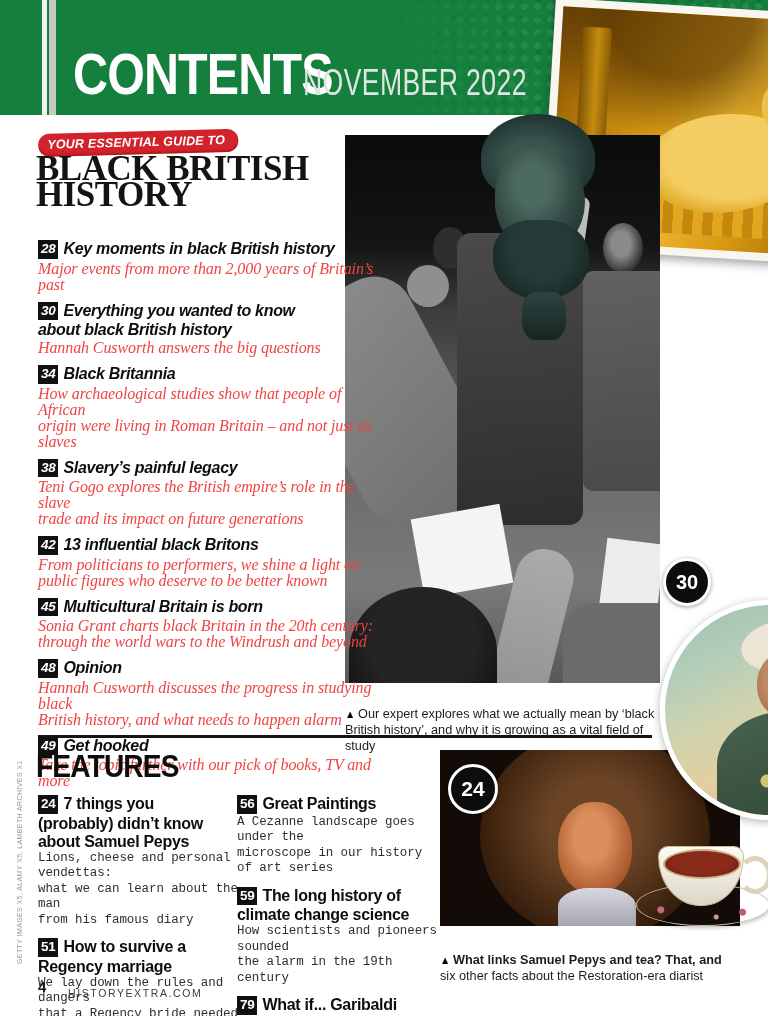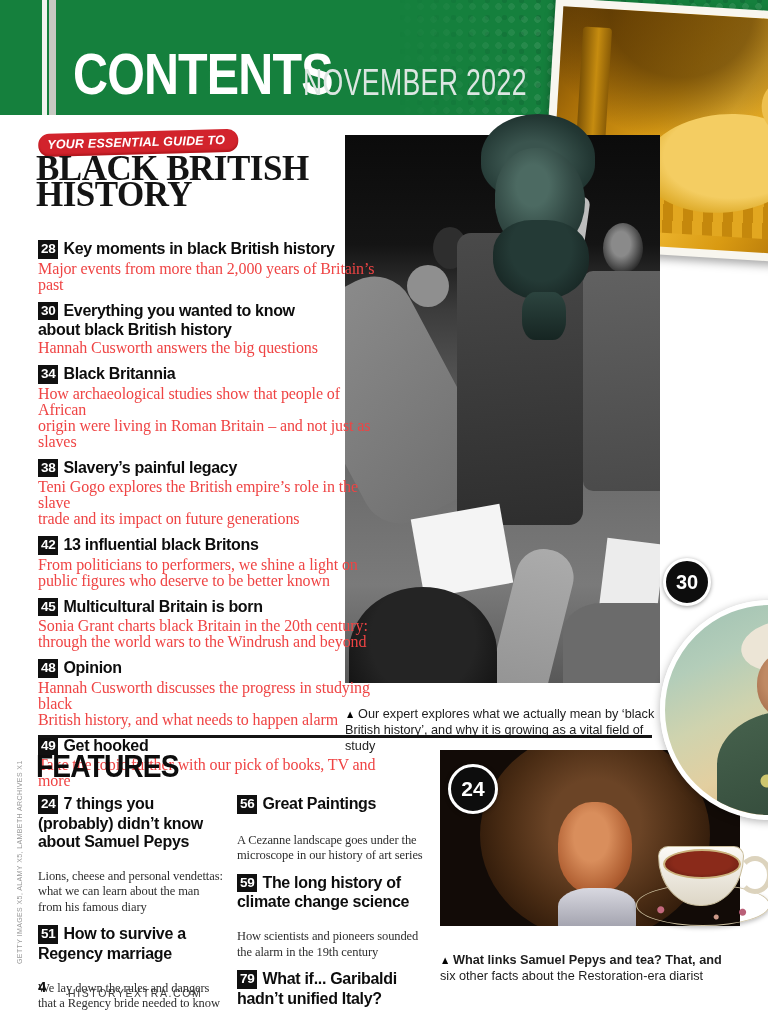--- a/index.html
+++ b/index.html
@@ -50,21 +50,21 @@
   .bust-neck{position:absolute;left:522px;top:292px;width:44px;height:48px;
     background:linear-gradient(180deg,#2c443f,#162522);border-radius:30%/40%;}
 
   
   .guide-badge{position:absolute;left:38px;top:134px;background:#d2232c;color:#fff;font-weight:bold;
     font-style:italic;font-size:12.5px;line-height:1;padding:5px 13px 5px 9px;border-radius:11px;
     transform:rotate(-1.5deg);transform-origin:left top;letter-spacing:0.2px;
     box-shadow:inset 0 -2px 2px rgba(120,0,0,0.35);white-space:nowrap;}
   .guide-title{position:absolute;left:36px;top:156px;font-family:"Liberation Serif",serif;font-weight:bold;
     font-size:35px;line-height:26px;color:#141414;letter-spacing:-0.5px;white-space:pre-line;}
-  .toc{position:absolute;left:38px;top:240px;width:340px;}
+  .toc{position:absolute;left:38px;top:240px;width:340px;font-style:italic;}
   .entry{margin-bottom:9px;}
   .entry-title{font-size:16px;font-weight:bold;color:#0d0d0d;line-height:18px;letter-spacing:-0.3px;}
   .entry-title .t{white-space:pre-line;}
   .num{display:inline-block;background:#101010;color:#fff;font-weight:bold;font-size:13.5px;line-height:1;
     padding:2px 3px 3px 3px;margin-right:5px;transform:translateY(-1px);}
   .entry-desc{font-family:"Liberation Serif",serif;font-size:16px;color:#ef4444;line-height:16px;
     letter-spacing:-0.1px;white-space:pre-line;margin-top:1px;}
 
   
   .main-photo{position:absolute;left:345px;top:135px;width:315px;height:548px;overflow:hidden;
@@ -88,22 +88,22 @@
     background:linear-gradient(155deg,#9ec0b2 0%,#b3cdb9 25%,#cfd3ae 45%,#e3cfa0 65%,#d9b887 85%,#c8a06b 100%);}
   .circle-painting div{position:absolute;}
 
   
   .divider{position:absolute;left:38px;top:735px;width:614px;height:3px;background:#141414;}
   .features-title{position:absolute;left:36px;top:750px;font-size:32px;font-weight:bold;color:#0d0d0d;
     letter-spacing:-1px;line-height:1;transform:scaleX(0.88);transform-origin:left top;}
   .fcol{position:absolute;top:795px;width:200px;}
   .fcol1{left:38px;} .fcol2{left:237px;}
   .f-entry{margin-bottom:10px;}
-  .f-desc{font-family:Liberation Serif, serif;font-size:12.5px;color:#2e2e2e;line-height:15.5px;
-    letter-spacing:-0.1px;white-space:pre-line;margin-top:18px;}
+  .f-desc{font-family:Liberation Mono, monospace;font-size:12.5px;color:#2e2e2e;line-height:15.5px;
+    letter-spacing:-0.1px;white-space:pre-line;margin-top:0;}
 
   
   .pepys-photo{position:absolute;left:440px;top:750px;width:300px;height:176px;overflow:hidden;background:#120b07;}
   .pepys-photo div{position:absolute;}
   .teacup{position:absolute;z-index:6;}
 
   
   .page-number{position:absolute;left:38px;top:978px;font-size:15px;font-weight:bold;color:#111;}
   .site-url{position:absolute;left:68px;top:987px;font-size:10.5px;letter-spacing:1.6px;color:#3c3c3c;}
   .credits{position:absolute;left:16px;top:742px;height:222px;writing-mode:vertical-rl;

